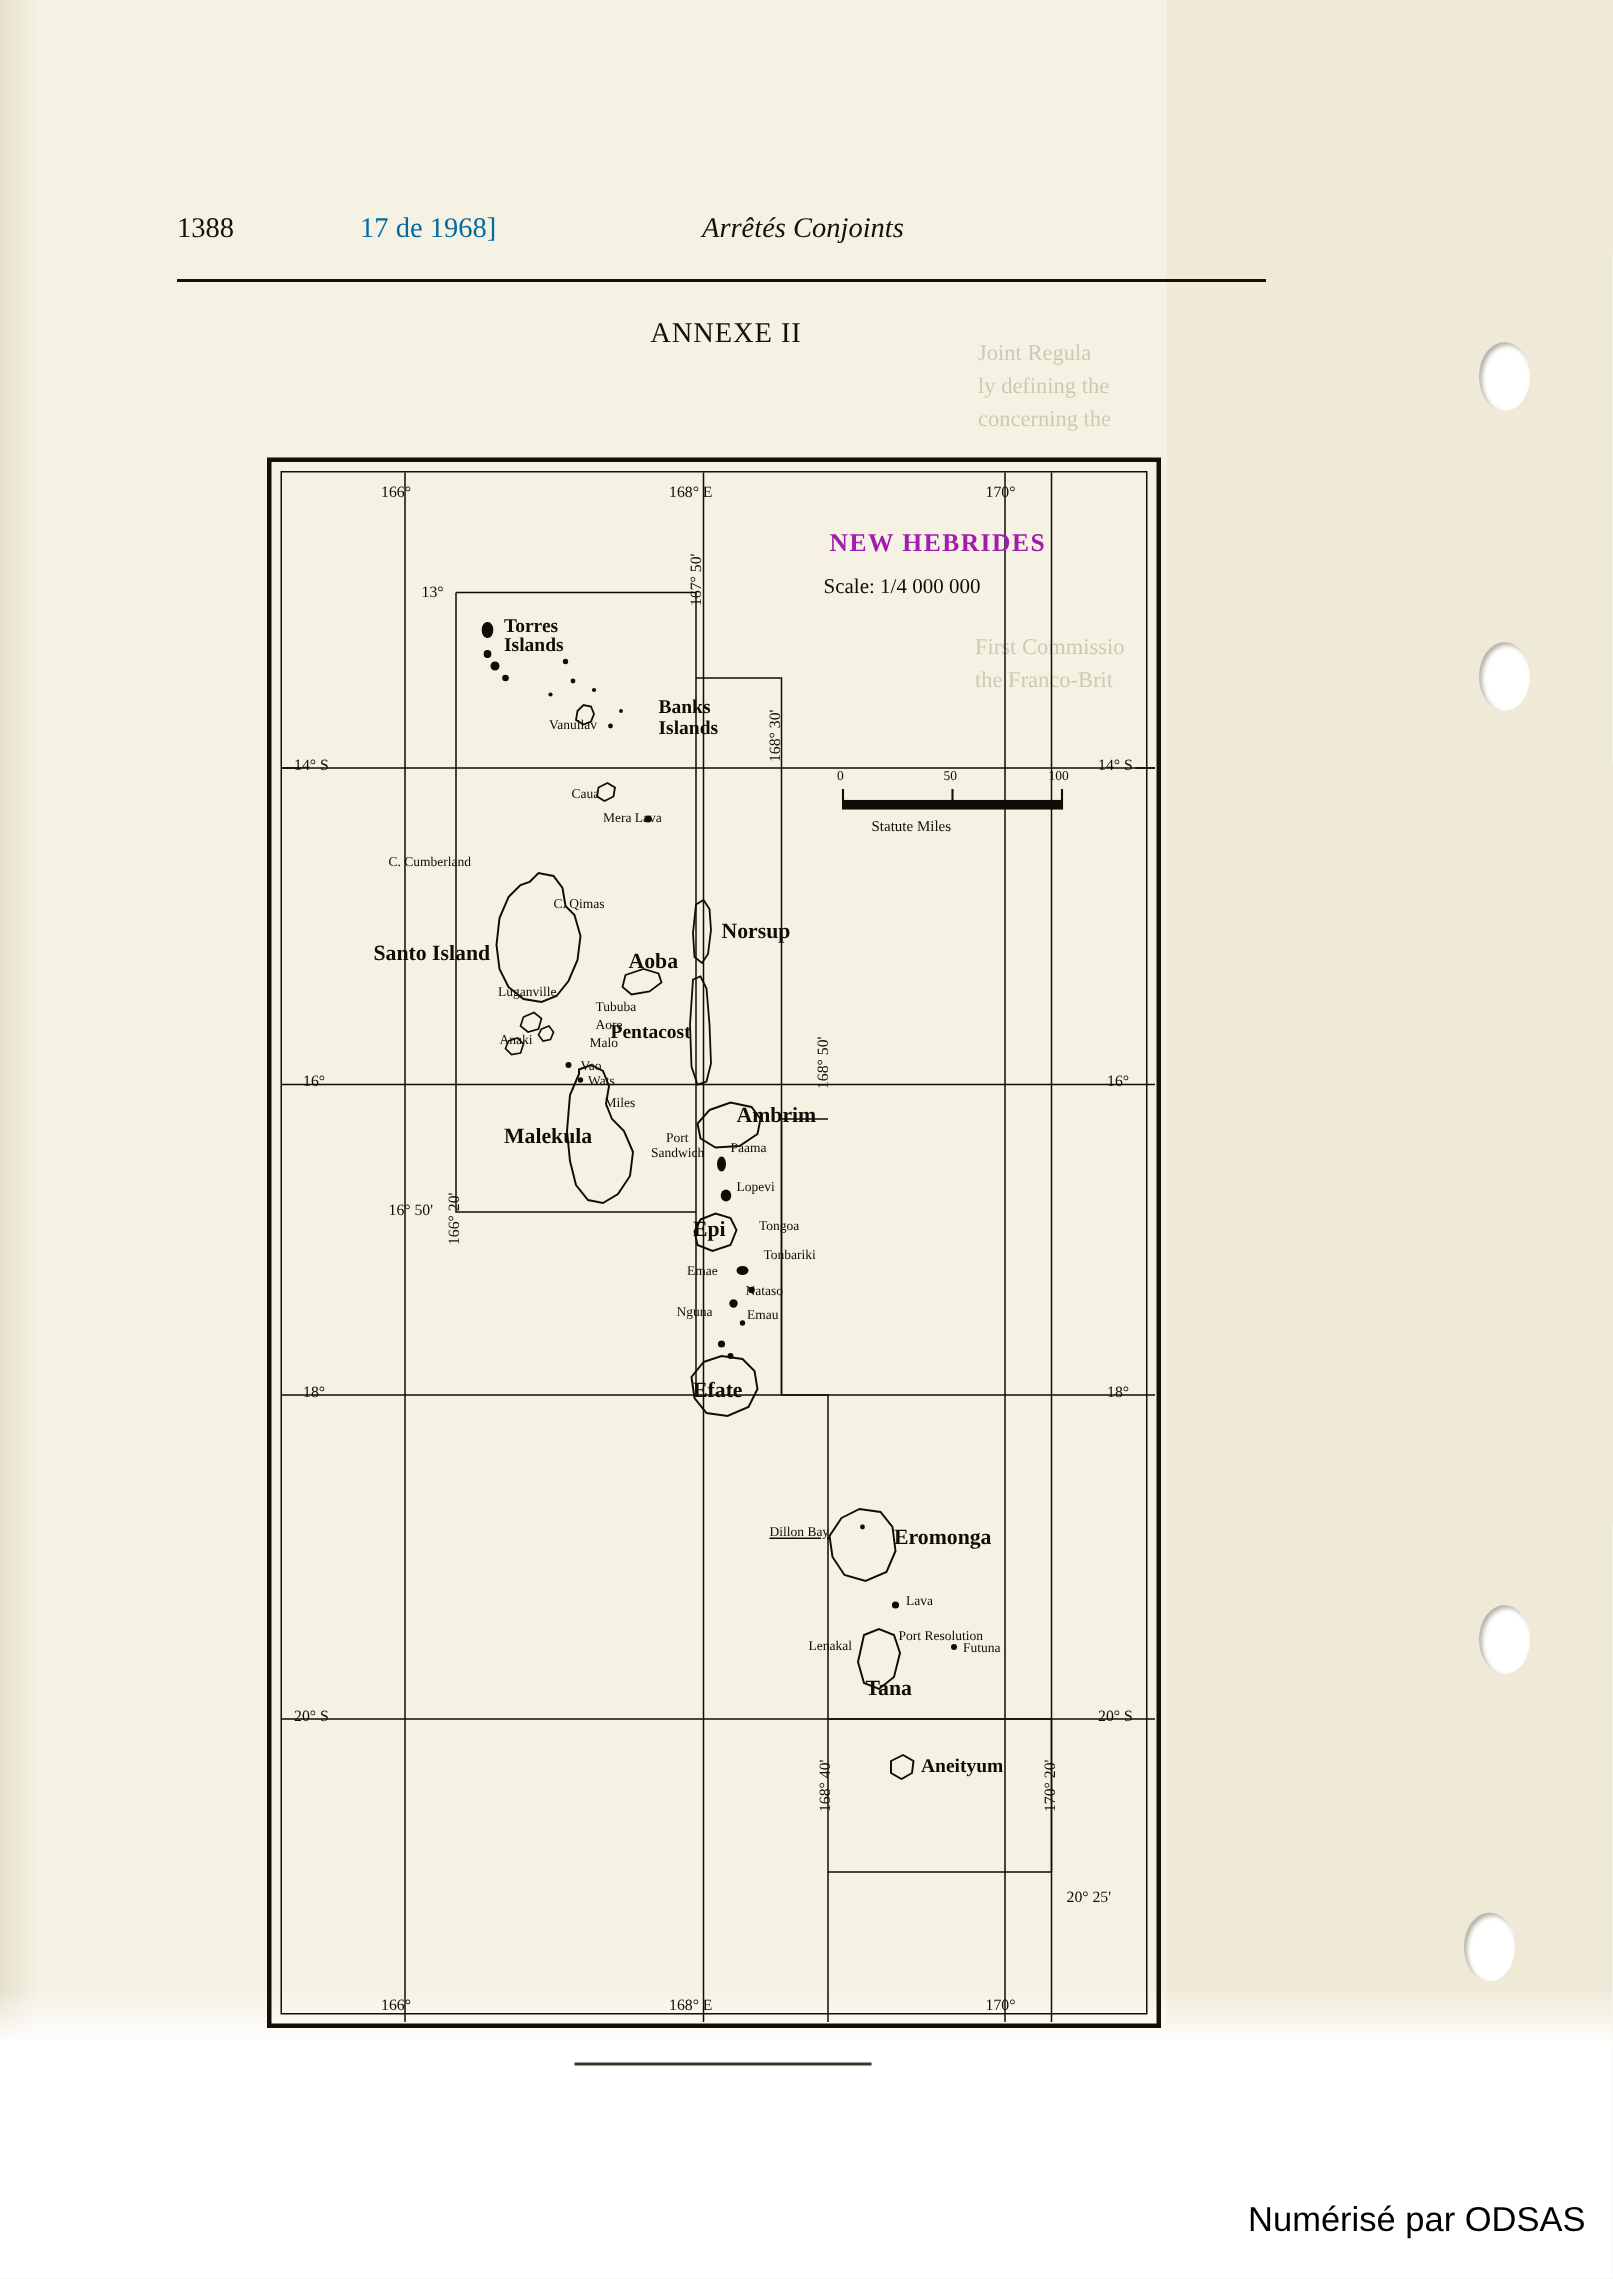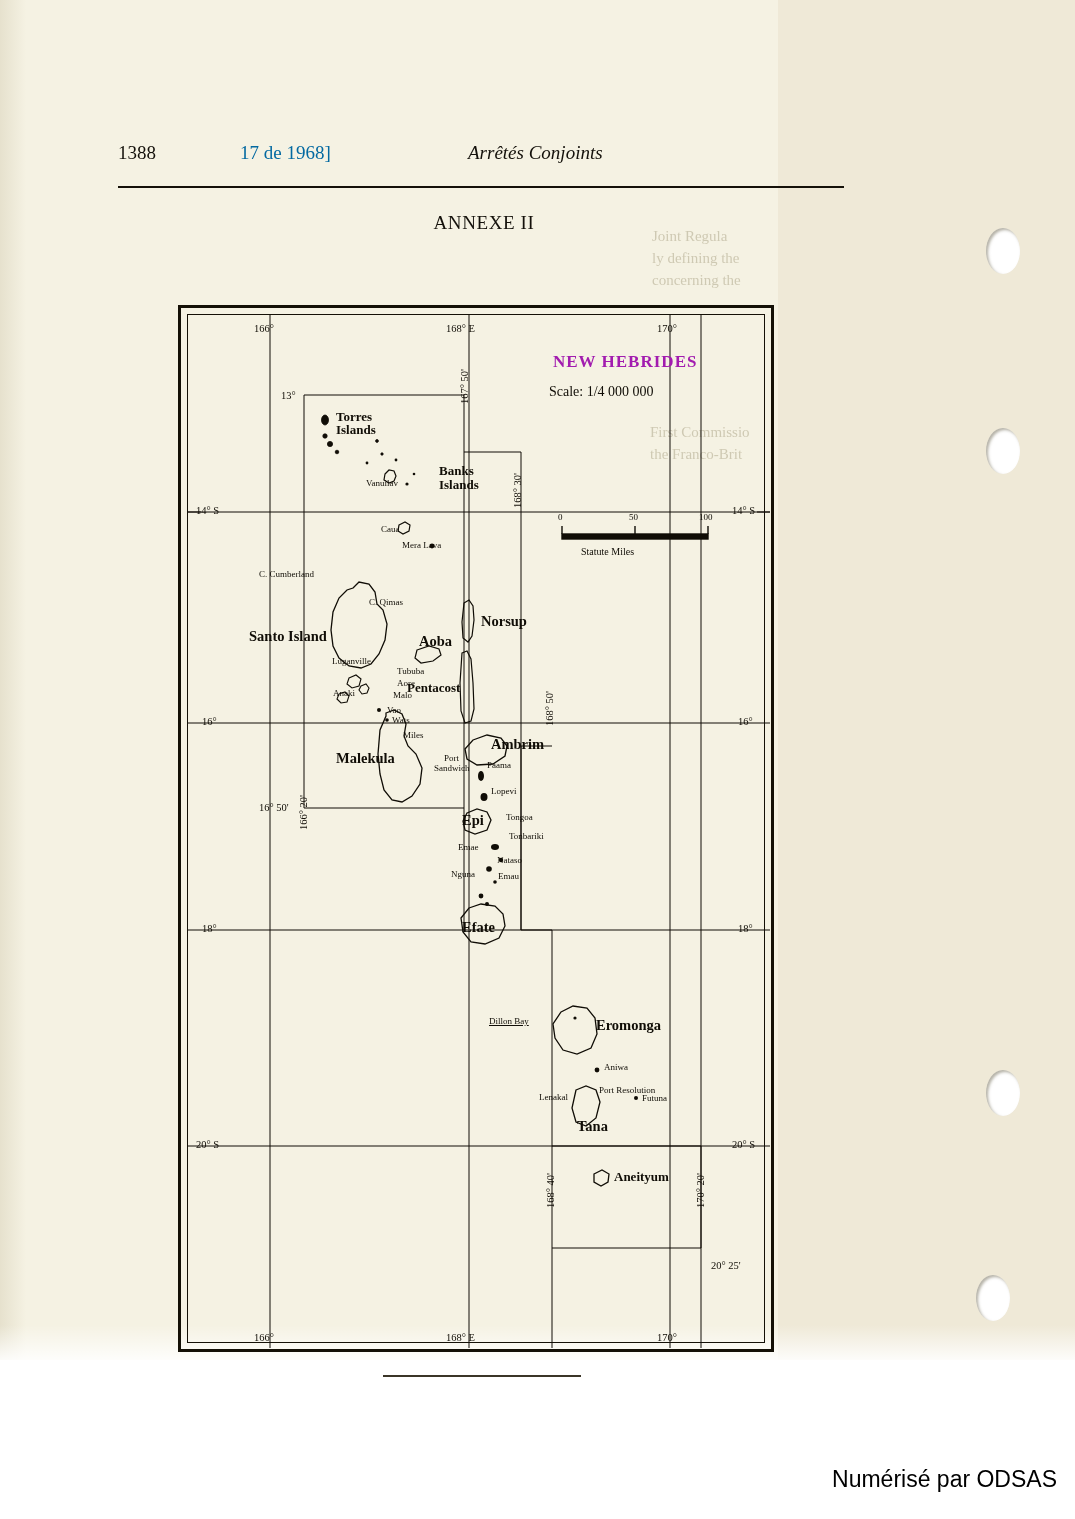--- a/index.html
+++ b/index.html
@@ -427,24 +427,24 @@
 
     <div class="mlabel big" style="left:281px; top:504px;">Epi</div>
     <div class="mlabel tiny" style="left:325px; top:504px;">Tongoa</div>
     <div class="mlabel tiny" style="left:328px; top:523px;">Tonbariki</div>
     <div class="mlabel tiny" style="left:277px; top:534px;">Emae</div>
     <div class="mlabel tiny" style="left:316px; top:547px;">Nataso</div>
     <div class="mlabel tiny" style="left:270px; top:561px;">Nguna</div>
     <div class="mlabel tiny" style="left:317px; top:563px;">Emau</div>
     <div class="mlabel big" style="left:281px; top:611px;">Efate</div>
 
-    <div class="mlabel tiny" style="left:308px; top:708px;text-decoration:underline;">Dillon Bay</div>
+    <div class="mlabel tiny" style="left:332px; top:708px;text-decoration:underline;">Dillon Bay</div>
     <div class="mlabel big" style="left:415px; top:709px;">Eromonga</div>
 
-    <div class="mlabel tiny" style="left:423px; top:754px;">Aniwa</div>
+    <div class="mlabel tiny" style="left:423px; top:754px;">Lava</div>
     <div class="mlabel tiny" style="left:358px; top:784px;">Lenakal</div>
     <div class="mlabel tiny" style="left:418px; top:777px;">Port Resolution</div>
     <div class="mlabel tiny" style="left:461px; top:785px;">Futuna</div>
     <div class="mlabel big" style="left:396px; top:810px;">Tana</div>
 
     <div class="mlabel med bold" style="left:433px; top:861px;">Aneityum</div>
   </div>
 
   <div id="footer-rule"></div>
   <div id="odsas">Numérisé par ODSAS</div>

